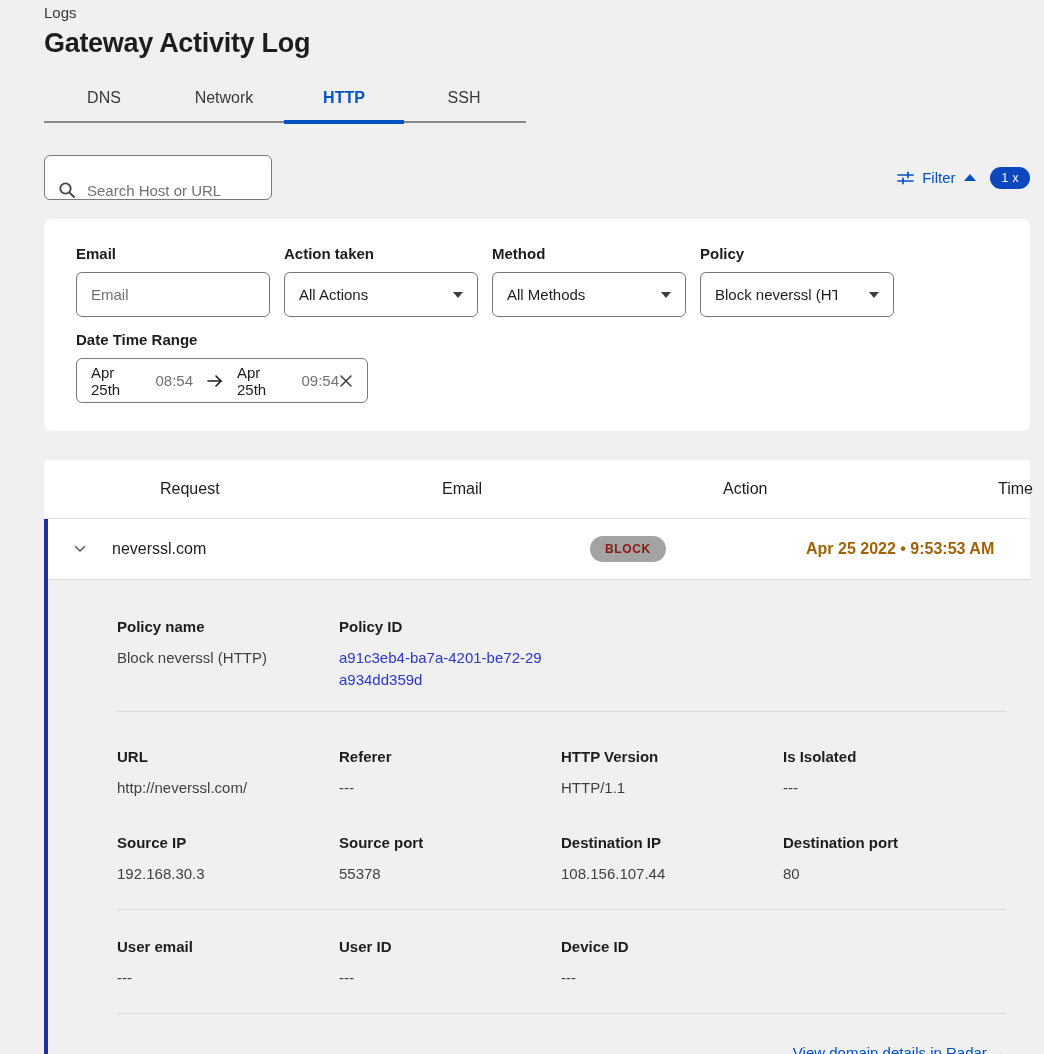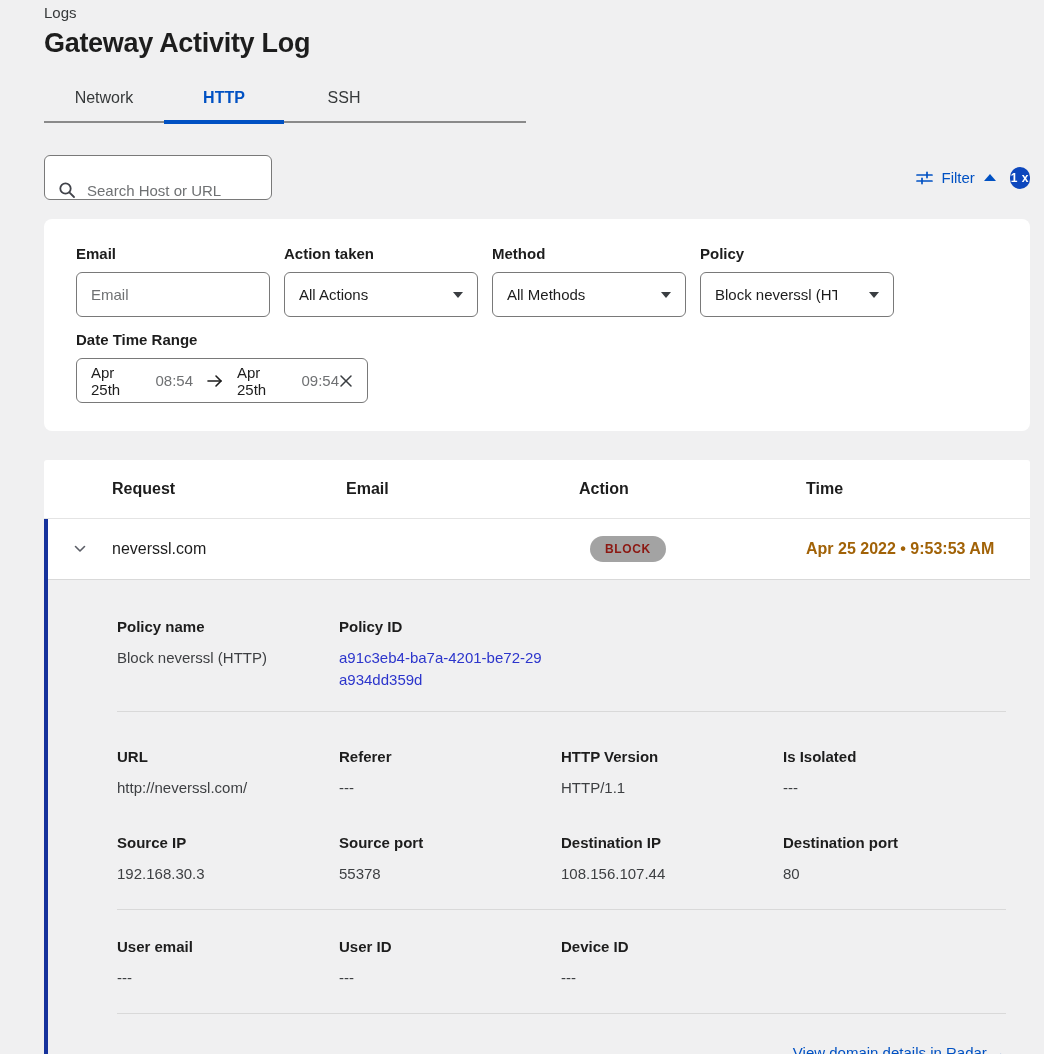--- a/index.html
+++ b/index.html
@@ -23,21 +23,21 @@
 
   
   .toolbar { display:flex; justify-content:space-between; align-items:center; margin-top:32px; }
   .searchbox { width:228px; height:45px; background:#fff; border:1px solid #797979; border-radius:6px; display:flex; align-items:flex-end; padding:0 13px; }
   .searchbox svg { flex:none; }
   .searchbox input { border:none; outline:none; font-size:15px; margin-left:11px; width:100%; font-family:"Liberation Sans",sans-serif; color:#1d1d1d; background:transparent; }
   .searchbox input::placeholder { color:#6f7173; }
   .filter-toggle { display:flex; align-items:center; cursor:pointer; }
   .filter-label { color:#0051c3; font-weight:400; font-size:15px; margin-left:8px; }
   .caret-up { width:0; height:0; border-left:6px solid transparent; border-right:6px solid transparent; border-bottom:7px solid #0051c3; margin-left:9px; }
-  .filter-pill { background:#0d47bd; color:#fff; font-size:12px; font-weight:700; border-radius:11px; padding:4px 1px; margin-left:14px; letter-spacing:0.5px; }
+  .filter-pill { background:#0d47bd; color:#fff; font-size:12px; font-weight:400; border-radius:11px; padding:4px 11px; margin-left:14px; letter-spacing:0.5px; }
 
   
   .filter-card { background:#fff; border-radius:8px; margin-top:19px; padding:26px 32px 28px 32px; }
   .filter-fields { display:flex; gap:14px; }
   .field { width:194px; }
   .field-label { font-size:15px; font-weight:700; color:#1d1d1d; display:block; margin-bottom:10px; }
   .control { height:45px; width:100%; border:1px solid #797979; border-radius:6px; background:#fff; display:flex; align-items:center; padding:0 14px; font-size:15px; }
   .control input { border:none; outline:none; width:100%; font-size:15px; font-family:"Liberation Sans",sans-serif; background:transparent; }
   .control input::placeholder { color:#6f7173; }
   .select { justify-content:space-between; cursor:pointer;gap:24px; }
@@ -45,21 +45,21 @@
   .caret-down { width:0; height:0; border-left:5px solid transparent; border-right:5px solid transparent; border-top:6px solid #3a3d41; flex:none; margin-left:8px; }
   .daterange-wrap { margin-top:14px; }
   .daterange { width:292px; height:45px; border:1px solid #797979; border-radius:6px; display:flex; align-items:center; padding:0 14px; font-size:15px; cursor:pointer; }
   .dr-date { color:#1d1d1d; }
   .dr-time { color:#6f7173; margin-left:8px; }
   .dr-arrow { margin:0 13px; display:flex; }
   .dr-close { margin-left:auto; display:flex; cursor:pointer; }
 
   
   .table-card { margin-top:29px; }
-  .thead { display:grid; grid-template-columns:68px 234px 233px 227px 1fr; align-items:center; height:59px; background:#fff; border-radius:3px 3px 0 0; border-bottom:1px solid #e4e4e4; font-size:16px; font-weight:700; color:#1d1d1d; }
+  .thead { display:grid; grid-template-columns:68px 234px 233px 227px 1fr; align-items:center; height:59px; background:#fff; border-radius:3px 3px 0 0; border-bottom:1px solid #e4e4e4; font-size:16px; font-weight:400; color:#1d1d1d;gap:48px; }
   .row-wrap { border-left:4px solid #16329c; }
   .trow { display:grid; grid-template-columns:64px 234px 233px 227px 1fr; align-items:center; height:60px; background:#fff; font-size:16px; cursor:pointer; }
   .chev-cell { display:flex; justify-content:center; }
   .badge-block { display:inline-block; background:#a3a3a3; color:#8c1812; font-size:12px; font-weight:700; letter-spacing:0.6px; border-radius:13px; padding:6px 15px; margin-left:11px; }
   .t-time { font-weight:600; color:#a16207; }
 
   
   .expanded { background:#f0f0f1; border-top:1px solid #d9d9d9; padding:38px 24px 0 69px; height:481px; overflow:hidden; }
   .detail-grid { display:grid; grid-template-columns:222px 222px 222px 1fr; }
   .detail-label { font-size:15px; font-weight:700; color:#1d1d1d; margin-bottom:12px; }
@@ -75,20 +75,21 @@
 </style>
 </head>
 <body>
 
 <div class="content">
 
   <div class="breadcrumb">Logs</div>
   <h1 class="page-title">Gateway Activity Log</h1>
 
   <div class="tabs">
+    <div class="tab">DNS</div>
     <div class="tab">Network</div>
     <div class="tab active">HTTP</div>
     <div class="tab">SSH</div>
   </div>
 
   <div class="toolbar">
     <div class="searchbox">
       <svg width="18" height="18" viewBox="0 0 18 18" fill="none">
         <circle cx="7.5" cy="7.5" r="5.2" stroke="#41434a" stroke-width="1.8"></circle>
         <line x1="11.6" y1="11.6" x2="16" y2="16" stroke="#41434a" stroke-width="1.8" stroke-linecap="round"></line>

